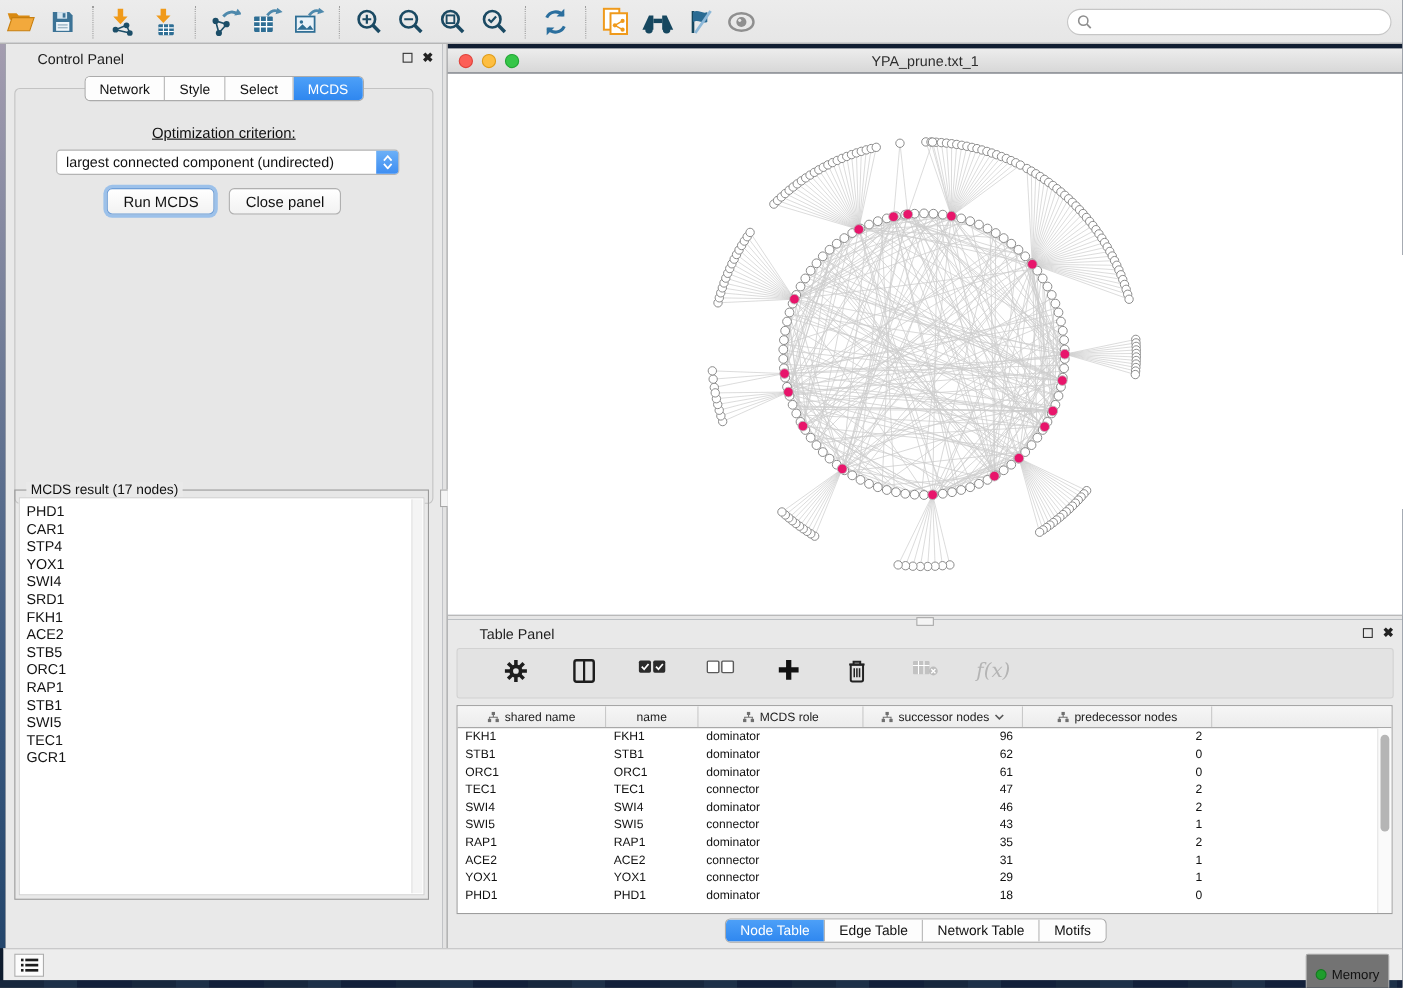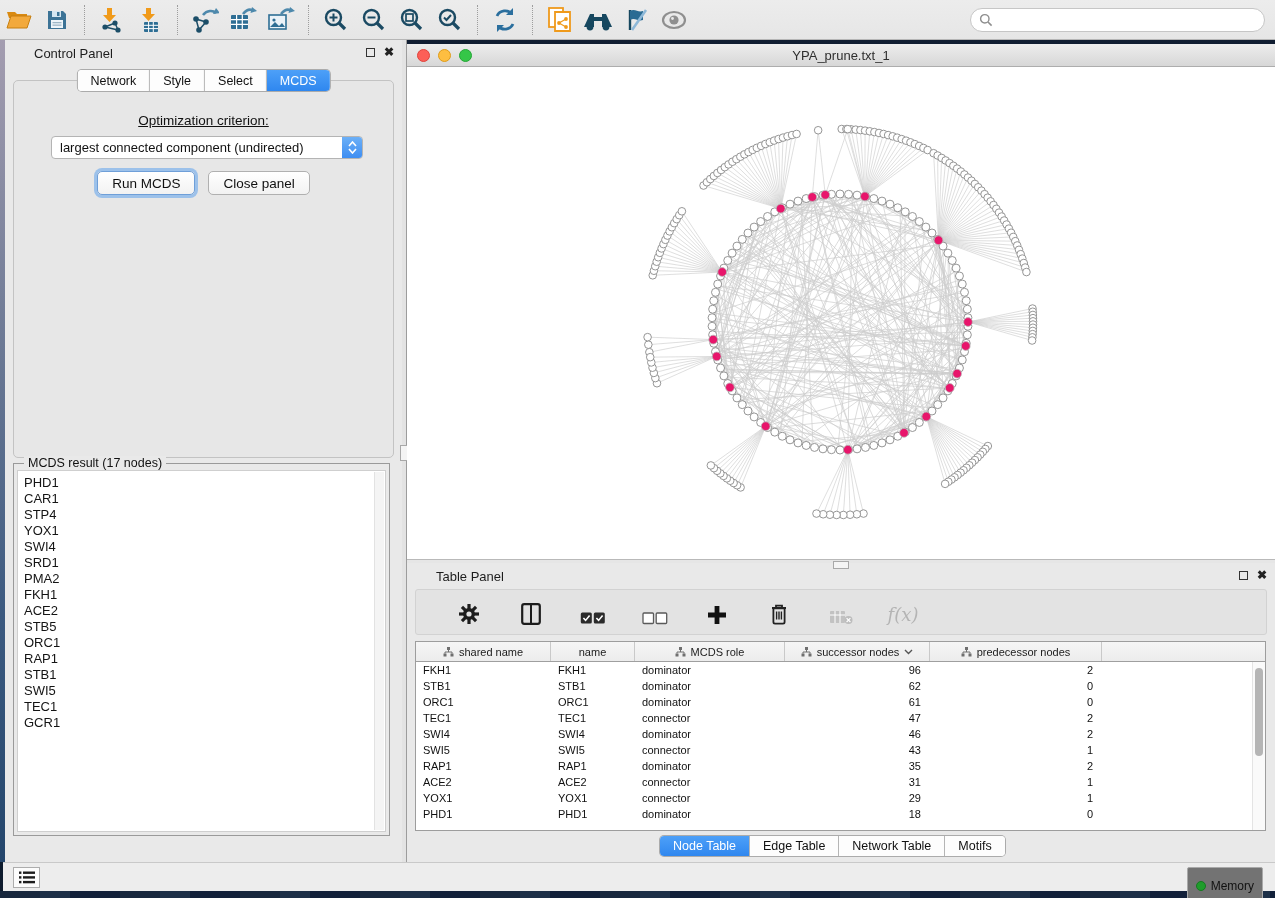--- a/index.html
+++ b/index.html
@@ -49,21 +49,21 @@
   .dd-cap { width:20px; height:100%; border-radius:0 3px 3px 0;
     background:linear-gradient(#6cb0f7,#3e8ef2); display:flex; flex-direction:column;
     align-items:center; justify-content:center; gap:1px; }
   .dd-cap svg { display:block; }
   .btn-row { position:absolute; top:90px; width:100%; display:flex; justify-content:center; gap:13px; }
   .mac-btn { height:24px; padding:0 14px; background:linear-gradient(#ffffff,#f2f2f2);
     border:1px solid #b0b0b0; border-radius:5px; font-size:13.5px; color:#111;
     display:flex; align-items:center; }
   .mac-btn.focused { box-shadow:0 0 0 3px #9cc1ea; border-color:#6f9fd8; }
 
-  .group-box { position:absolute; left:8px; top:423px; width:377px; height:373px;
+  .group-box { position:absolute; left:8px; top:405px; width:377px; height:373px;
     border:1px solid #9a9a9a; }
   .group-legend { position:absolute; left:10px; top:-8px; background:#e9e9e9;
     padding:0 4px; font-size:12.5px; color:#111; }
   .mcds-list { position:absolute; left:3px; right:3px; top:6px; bottom:3px; background:#fff;
     border:1px solid #cfcfcf; overflow:hidden; }
   .mcds-track { position:absolute; right:1px; top:1px; bottom:1px; width:10px; background:#f4f4f4; border-left:1px solid #e2e2e2; }
   .mcds-list ul { list-style:none; padding:4px 0 0 6px; }
   .mcds-list li { font-size:13px; color:#141414; line-height:16px; }
 
   
@@ -85,21 +85,21 @@
   .light.green { background:#35c648; border:1px solid #24a636; }
   .net-title { position:absolute; width:100%; top:4px; text-align:center; font-size:13px; color:#2e2e2e; }
   .net-canvas { position:absolute; left:0; top:23px; width:868px; height:492px; background:#fff; }
   .net-bottom-edge { position:absolute; left:0; bottom:0; right:0; height:4px; background:#e6e6e6; border-top:1px solid #b9b9b9; }
 
   
   .table-panel { position:absolute; left:407px; top:563px; width:868px; height:299px; background:#e9e9e9; }
   .tp-toolbar { position:absolute; left:8px; right:8px; top:26px; height:46px;
     background:#e3e3e3; border:1px solid #d2d2d2; border-radius:3px;
     display:flex; align-items:center; gap:16px; padding-left:20px; }
-  .tp-icon { display:flex; align-items:flex-end; justify-content:center; width:26px; height:26px;margin-left:20px; }
+  .tp-icon { display:flex; align-items:flex-start; justify-content:center; width:26px; height:26px;margin-left:20px; }
   .fx { font-family:"DejaVu Serif", serif; font-style:italic; font-size:18px; color:#b4b4b4; }
 
   .data-table { position:absolute; left:8px; top:78px; width:851px; height:190px;
     background:#fff; border:1px solid #9d9d9d; overflow:hidden; }
   .tbl-header { display:grid; grid-template-columns:135px 84px 150px 145px 172px 1fr;
     height:20px; background:linear-gradient(#f6f6f6,#ececec); border-bottom:1px solid #9f9f9f; }
   .th { display:flex; align-items:center; justify-content:center; gap:5px;
     font-size:11px; color:#1c1c1c; border-right:1px solid #c9c9c9; overflow:hidden; white-space:nowrap; }
   .th:last-child { border-right:none; }
   .tbl-body .tr { display:grid; grid-template-columns:135px 84px 150px 145px 172px 1fr; height:16px; }
@@ -315,21 +315,20 @@
   <div class="group-box">
     <span class="group-legend">MCDS result (17 nodes)</span>
     <div class="mcds-list">
       <ul id="mcds-list">
           <li>PHD1</li>
           <li>CAR1</li>
           <li>STP4</li>
           <li>YOX1</li>
           <li>SWI4</li>
           <li>SRD1</li>
-          <li>PMA2</li>
           <li>FKH1</li>
           <li>ACE2</li>
           <li>STB5</li>
           <li>ORC1</li>
           <li>RAP1</li>
           <li>STB1</li>
           <li>SWI5</li>
           <li>TEC1</li>
           <li>GCR1</li>
         </ul>

